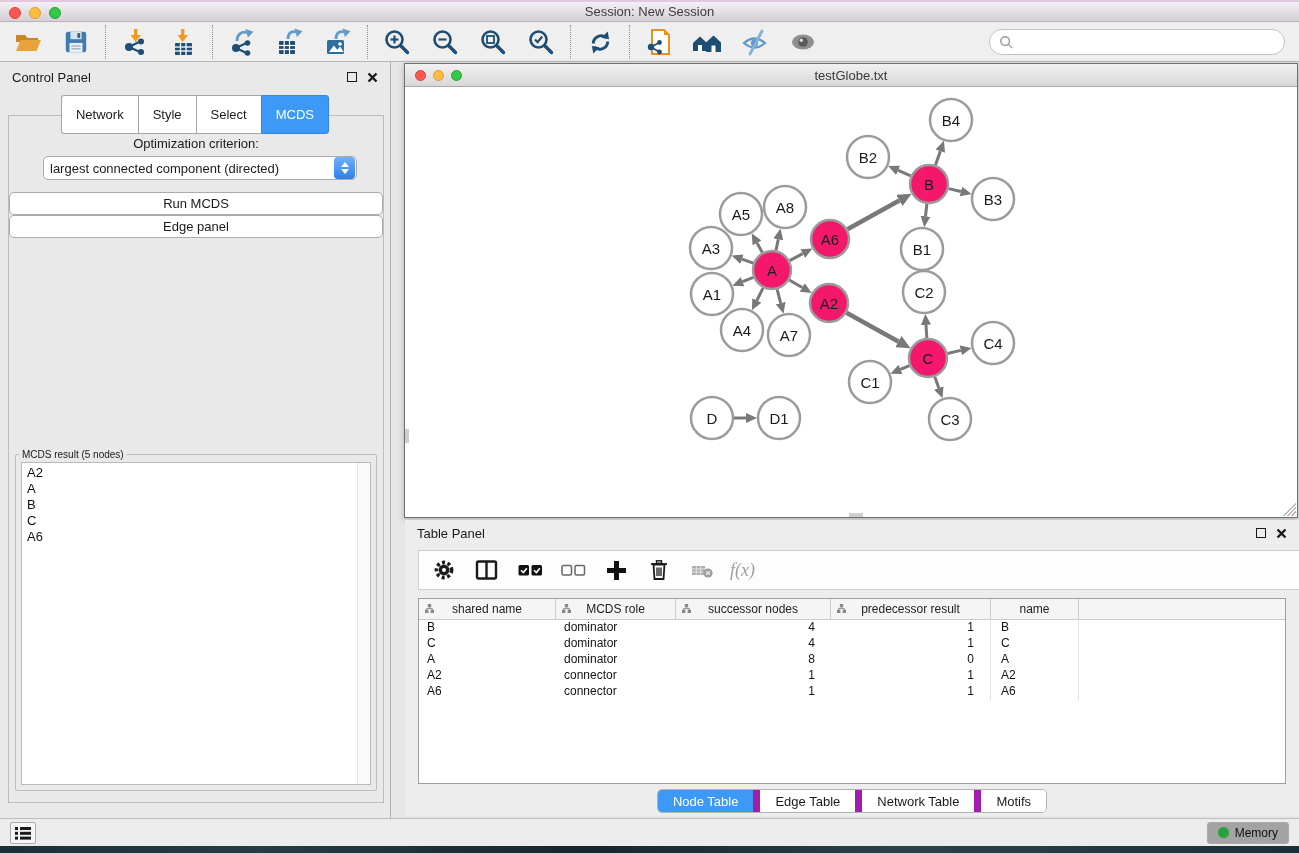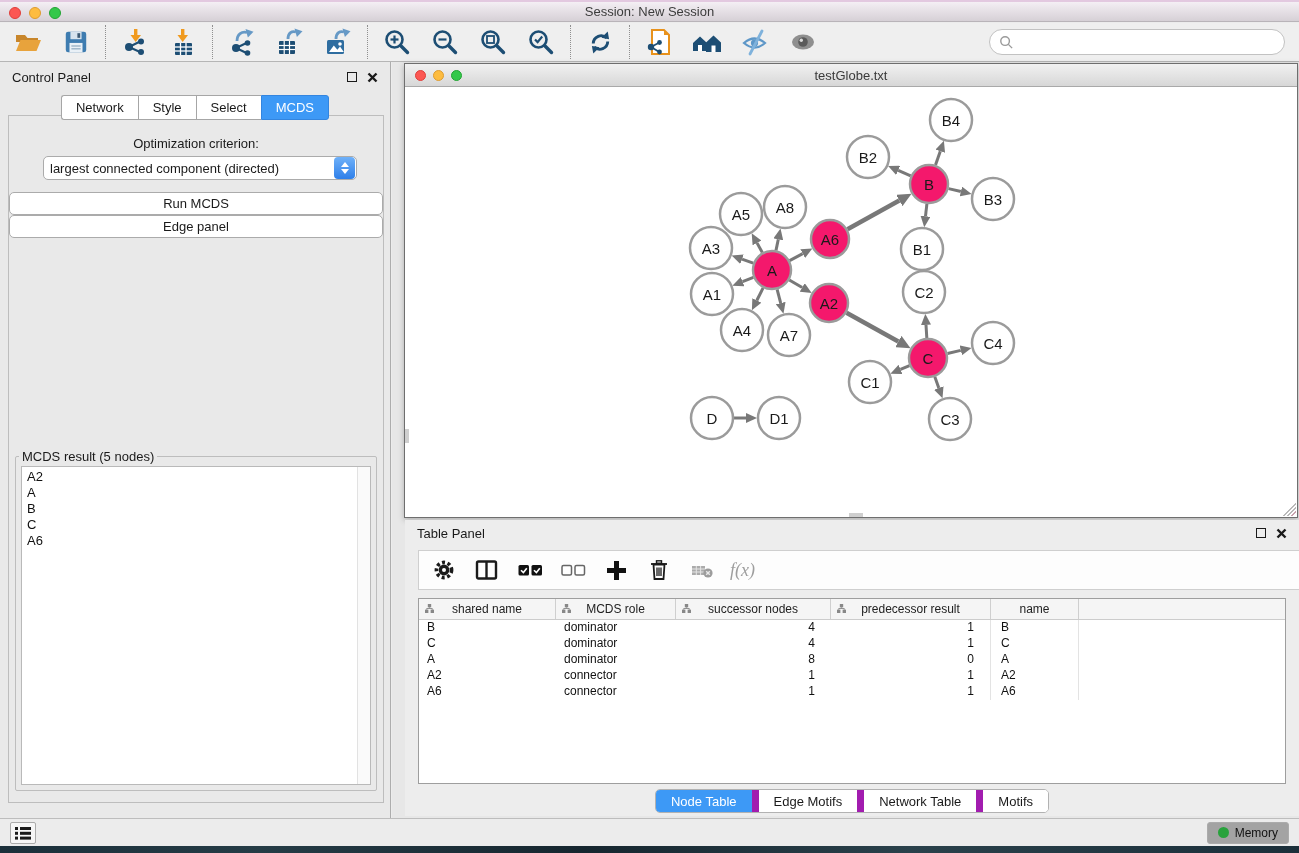--- a/index.html
+++ b/index.html
@@ -30,39 +30,39 @@
   .searchbox input { border:none; outline:none; flex:1; font-size:13px; font-family:"Liberation Sans",sans-serif; background:transparent; }
 
   
   .control-panel { position:absolute; left:0; top:62px; width:391px; height:756px; background:#E9E9E9; border-right:1px solid #ADADAD; }
   .cp-header { position:absolute; left:0; top:0; width:100%; height:30px; display:flex; align-items:center; padding:0 12px; }
   .cp-title { font-size:13px; color:#1A1A1A; }
   .panel-icons { margin-left:auto; display:flex; align-items:center; gap:10px; }
   .float-icon { width:10px; height:10px; border:1.6px solid #1A1A1A; display:inline-block; }
   .close-icon svg { display:block; }
   .cp-tabs { position:absolute; left:0; top:33px; width:100%; display:flex; justify-content:center; z-index:2; }
-  .cp-tab { height:25px; padding:0 14px; background:#FFF; border:1px solid #A6A6A6; border-right:none;
+  .cp-tab { height:39px; padding:0 14px; background:#FFF; border:1px solid #A6A6A6; border-right:none;
     font-size:13px; display:flex; align-items:center; color:#1A1A1A; }
   .cp-tab:first-child { border-radius:3px 0 0 3px; }
   .cp-tab:last-child { border-right:1px solid #A6A6A6; border-radius:0 3px 3px 0; }
   .cp-tab.active { background:#3D99F6; border-color:#3385DF; color:#FFF; }
   .cp-body { position:absolute; left:8px; top:53px; width:376px; height:688px; border:1px solid #BDBDBD; background:#E9E9E9; }
   .crit-label { position:absolute; left:0; top:20px; width:100%; text-align:center; font-size:13px; }
   .crit-select { position:absolute; left:34px; top:40px; width:314px; height:24px; background:#FFF; border:1px solid #ABABAB;
     border-radius:5px; display:flex; align-items:center; }
   .crit-select .sel-text { flex:1; text-align:left; font-size:13px; padding-left:6px; }
   .sel-stepper { width:21px; height:22px; margin-right:1px; border-radius:4px; background:linear-gradient(#6FB1F9,#2E7FE9);
     display:flex; flex-direction:column; align-items:center; justify-content:center; gap:2px; }
   .sel-stepper .up { width:0; height:0; border-left:4px solid transparent; border-right:4px solid transparent; border-bottom:5px solid #FFF; }
   .sel-stepper .down { width:0; height:0; border-left:4px solid transparent; border-right:4px solid transparent; border-top:5px solid #FFF; }
   .cp-buttons { position:absolute; left:0; top:76px; width:100%; display:flex; justify-content:center; gap:0;flex-direction:column; }
   .mac-btn { height:23px; padding:0 16px; background:#FFF; border:1px solid #ABABAB; border-radius:5px; font-size:13px;
     font-family:"Liberation Sans",sans-serif; color:#1A1A1A; }
   .result-fieldset { position:absolute; left:6px; top:333px; width:362px; height:342px; border:1px solid #BDBDBD; border-radius:2px; }
-  .result-fieldset legend { font-size:13px; padding:0 3px; margin-left:3px; }
+  .result-fieldset legend { font-size:10px; padding:0 3px; margin-left:3px; }
   .result-list { position:absolute; left:5px; top:2px; right:5px; bottom:5px; background:#FFF; border:1px solid #B9B9B9; display:flex; }
   .result-items { flex:1; padding:2px 5px; }
   .result-items .list-item { font-size:13px; line-height:16px; color:#111; }
   .list-scrollbar { width:13px; background:#FAFAFA; border-left:1px solid #E2E2E2; }
 
   
   .mdi { position:absolute; left:392px; top:62px; width:907px; height:756px; background:#E7E7E7; }
 
   
   .net-window { position:absolute; left:12px; top:1px; width:894px; height:455px; border:1px solid #6E6E6E;
@@ -623,21 +623,21 @@
               <div class="tcell c2">1</div>
               <div class="tcell c3">1</div>
               <div class="tcell c4">A6</div>
               <div class="tcell c5"></div>
             </div>
           </div>
       </div>
       <div class="tp-tabs">
         <div class="seg">
           <div class="seg-tab active">Node Table</div>
-          <div class="seg-tab">Edge Motifs</div>
+          <div class="seg-tab">Edge Table</div>
           <div class="seg-tab">Network Table</div>
           <div class="seg-tab">Motifs</div>
         </div>
       </div>
     </div>
   </div>
 
   <div class="statusbar">
     <button class="status-list-btn">
       <svg width="16" height="14" viewBox="0 0 16 14">

